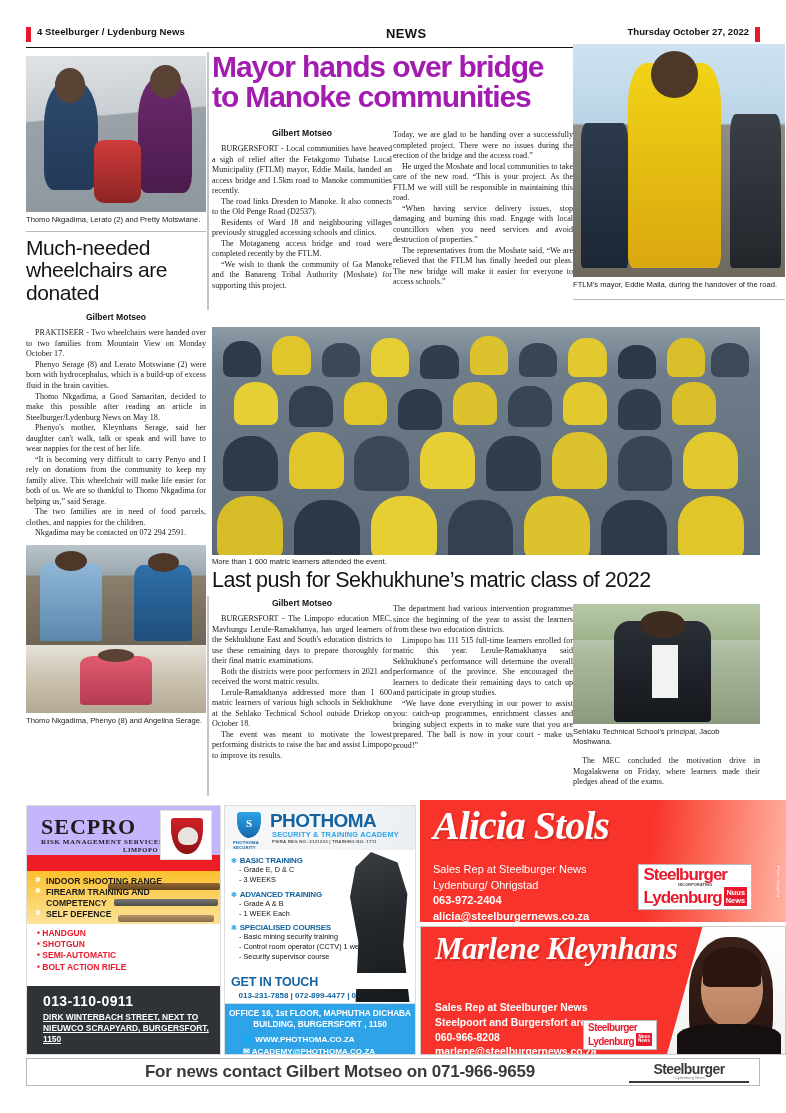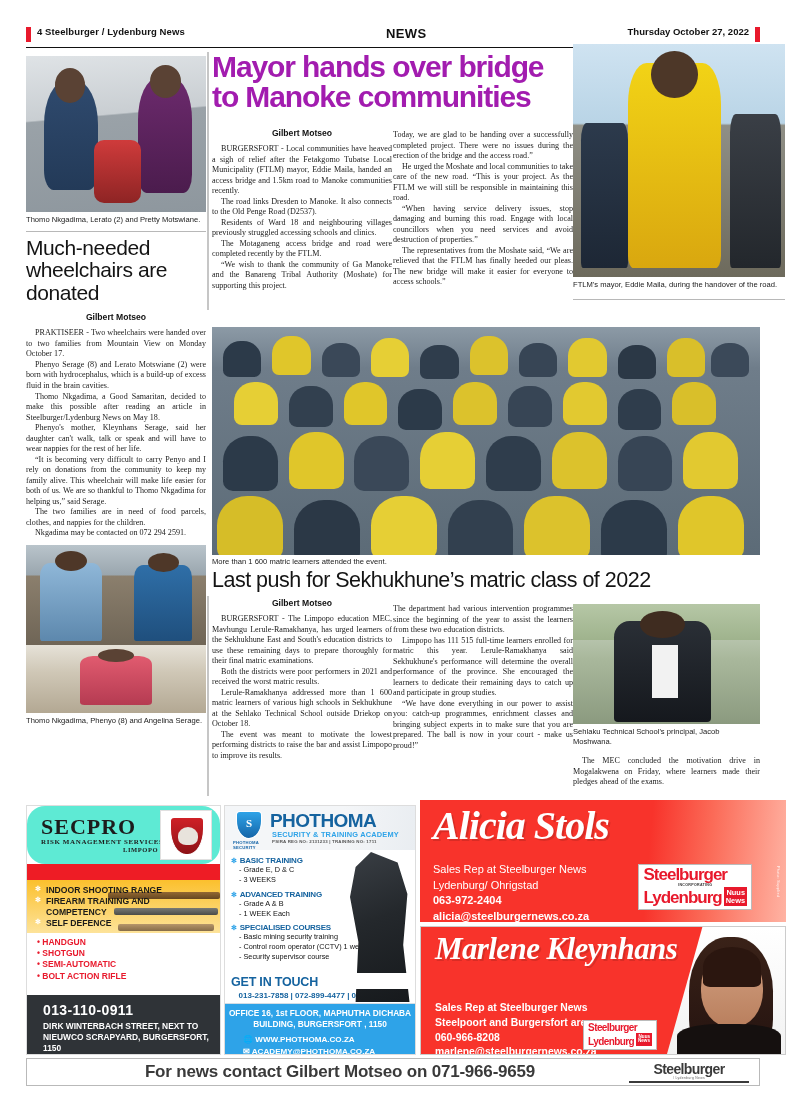--- a/index.html
+++ b/index.html
@@ -60,21 +60,21 @@
   .sek-hl { position:absolute; left:212px; top:568px; width:548px;
             font-family:"Liberation Sans", sans-serif; font-weight:normal;
             font-size:21.5px; letter-spacing:-0.5px; color:#141414; }
   .sek-rule { position:absolute; left:207px; top:596px; width:2px; height:200px; background:#c6c6c6;}
 
   
   .ads { position:absolute; left:26px; top:800px; width:734px; height:255px; }
 
   .ad-secpro { position:absolute; left:0; top:5px; width:195px; height:250px;
                background:#ffffff; overflow:hidden; border:1px solid #ddd;}
-  .secpro-top { position:relative; height:58px; background:#5eead4;border-radius:18px; }
+  .secpro-top { position:relative; height:49px; background:#c4b5fd; }
   .secpro-name { position:absolute; left:14px; top:8px; font-family:"Liberation Serif", serif;
                  font-weight:bold; font-size:22px; letter-spacing:1px; color:#1c1c1c;}
   .secpro-sub  { position:absolute; left:14px; top:32px; font-family:"Liberation Serif", serif;
                  font-weight:bold; font-size:7px; letter-spacing:.6px; color:#1c1c1c;}
   .secpro-sub2 { position:absolute; left:96px; top:40px; font-family:"Liberation Serif", serif;
                  font-weight:bold; font-size:6.5px; letter-spacing:.6px; color:#1c1c1c;}
   .secpro-badge{ position:absolute; right:8px; top:4px; width:52px; height:50px;
                  background:#fff; border:1px solid #e0e0e0; }
   .shield { position:absolute; left:9px; top:6px; width:34px; height:38px;
             background:linear-gradient(#cf2026,#8d1216);
@@ -93,21 +93,21 @@
   .gun.g2 { background:linear-gradient(#6f7377,#3c4044); }
   .gun.g3 { background:linear-gradient(#b09068,#7d6343); }
   .pistol{ position:absolute; right:14px; bottom:4px; width:40px; height:24px;
            background:#2b2f33; border-radius:3px 6px 2px 2px; }
   .pistol::after{content:"";position:absolute;left:4px;top:13px;width:13px;height:16px;
            background:#2b2f33;transform:skewX(-14deg);border-radius:2px;}
   .secpro-white { background:#fff; padding:4px 0 3px 10px; position:relative; min-height:62px;}
   .secpro-white li{ list-style:none; font-size:8.5px; font-weight:bold; color:#e8192c; line-height:1.32;}
   .secpro-dark { background:#2f3337; padding:7px 10px 9px 16px; }
   .secpro-phone{ font-size:14px; font-weight:bold; color:#fff; letter-spacing:.4px;}
-  .secpro-addr { font-size:8.4px; font-weight:bold; color:#fff; line-height:1.3; margin-top:3px;}
+  .secpro-addr { font-size:8.4px; font-weight:bold; color:#fff; line-height:1.3; margin-top:3px;text-decoration:underline;}
 
   .ad-phothoma { position:absolute; left:198px; top:5px; width:192px; height:250px;
                  background:#fff; overflow:hidden; border:1px solid #ddd;}
   .pt-head { position:relative; height:44px; background:linear-gradient(100deg,#f4f6f8 60%,#e9edf1); }
   .pt-logo-c { position:absolute; left:7px; top:4px; width:34px; height:34px;}
   .pt-shield{ position:absolute; left:4px; top:1px; width:26px; height:28px;
               background:linear-gradient(#2ea3e8,#1565a8); border-radius:4px 4px 13px 13px/4px 4px 18px 18px;
               border:1.5px solid #fff;}
   .pt-shield::after{content:"S";position:absolute;left:0;right:0;top:5px;text-align:center;color:#fff;
               font-size:11px;font-weight:bold;font-family:"Liberation Serif",serif;}

